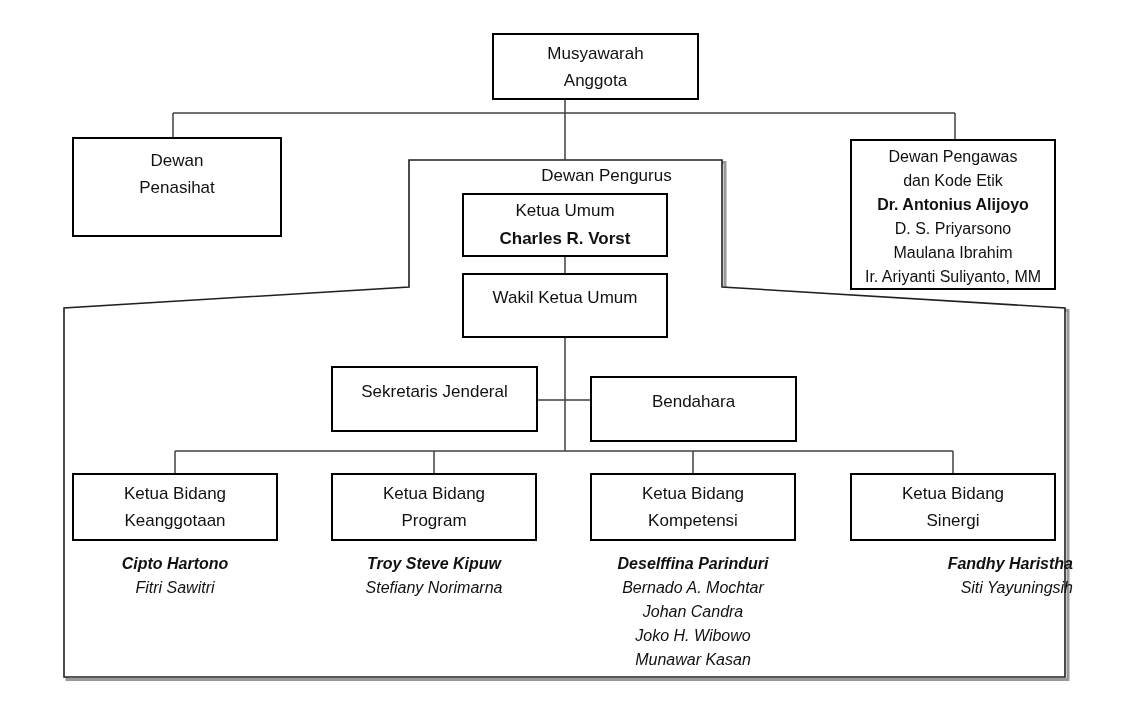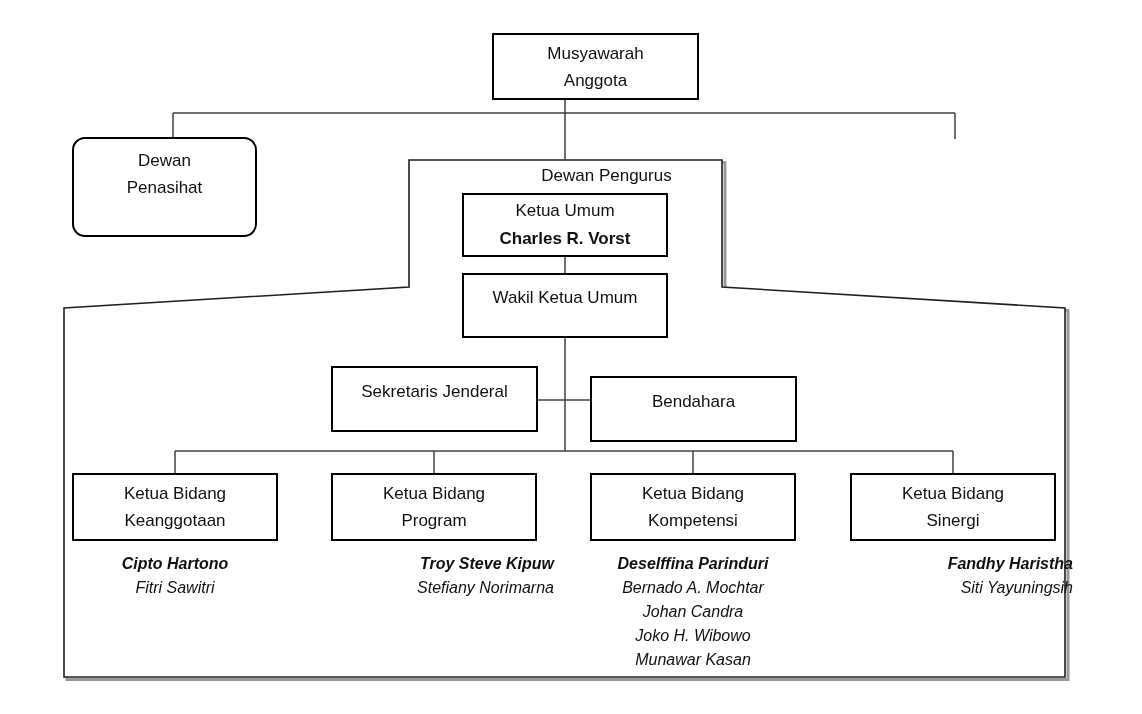--- a/index.html
+++ b/index.html
@@ -61,25 +61,33 @@
       <path d="M693,451 V473"></path>
       <path d="M953,451 V473"></path>
     </g>
   </svg>
 
   <div class="box center2" style="left:461px;top:33px;width:207px;height:67px;margin-left:31px;">
     <div class="ln">Musyawarah</div>
     <div class="ln">Anggota</div>
   </div>
 
-  <div class="box" style="left:72px;top:137px;width:185px;height:100px;padding-top:8px;border-radius:13px;">
+  <div class="box" style="left:72px;top:137px;width:210px;height:100px;padding-top:8px;">
     <div class="ln">Dewan</div>
     <div class="ln">Penasihat</div>
   </div>
 
+  <div class="box pengawas" style="left:850px;top:139px;width:206px;height:151px;padding-top:4px;">
+    <div class="ln">Dewan Pengawas</div>
+    <div class="ln">dan Kode Etik</div>
+    <div class="ln b">Dr. Antonius Alijoyo</div>
+    <div class="ln">D. S. Priyarsono</div>
+    <div class="ln">Maulana Ibrahim</div>
+    <div class="ln">Ir. Ariyanti Suliyanto, MM</div>
+  </div>
 
   <div class="floatlabel" style="left:409px;top:166px;width:313px;margin-left:41px;">Dewan Pengurus</div>
 
   <div class="box center2" style="left:462px;top:193px;width:206px;height:64px;">
     <div class="ln" style="line-height:28px;">Ketua Umum</div>
     <div class="ln b" style="line-height:28px;">Charles R. Vorst</div>
   </div>
 
   <div class="box" style="left:462px;top:273px;width:206px;height:65px;padding-top:9px;">
     <div class="ln">Wakil Ketua Umum</div>
@@ -99,21 +107,21 @@
   </div>
   <div class="namelist" style="left:55px;top:552px;">
     <div class="ln b">Cipto Hartono</div>
     <div class="ln">Fitri Sawitri</div>
   </div>
 
   <div class="box center2" style="left:331px;top:473px;width:206px;height:68px;">
     <div class="ln">Ketua Bidang</div>
     <div class="ln">Program</div>
   </div>
-  <div class="namelist" style="left:314px;top:552px;text-align:right;">
+  <div class="namelist" style="left:314px;top:552px;">
     <div class="ln b">Troy Steve Kipuw</div>
     <div class="ln">Stefiany Norimarna</div>
   </div>
 
   <div class="box center2" style="left:590px;top:473px;width:206px;height:68px;">
     <div class="ln">Ketua Bidang</div>
     <div class="ln">Kompetensi</div>
   </div>
   <div class="namelist" style="left:573px;top:552px;">
     <div class="ln b">Deselffina Parinduri</div>

